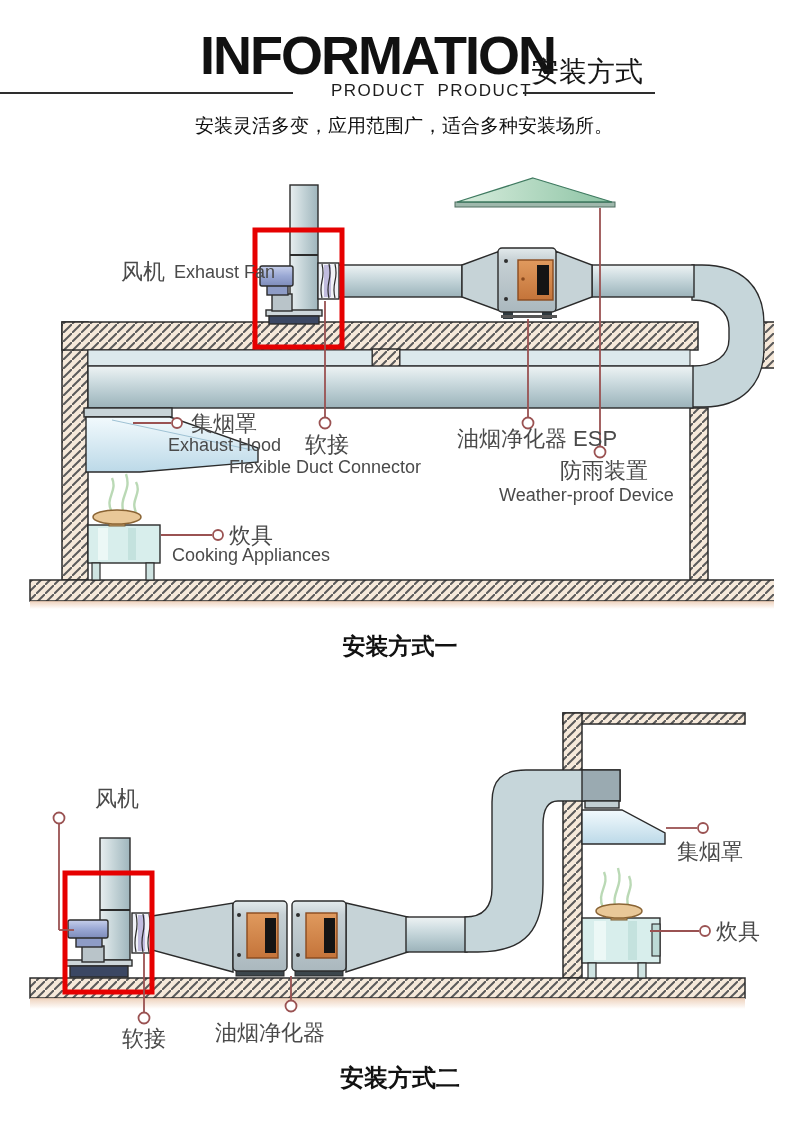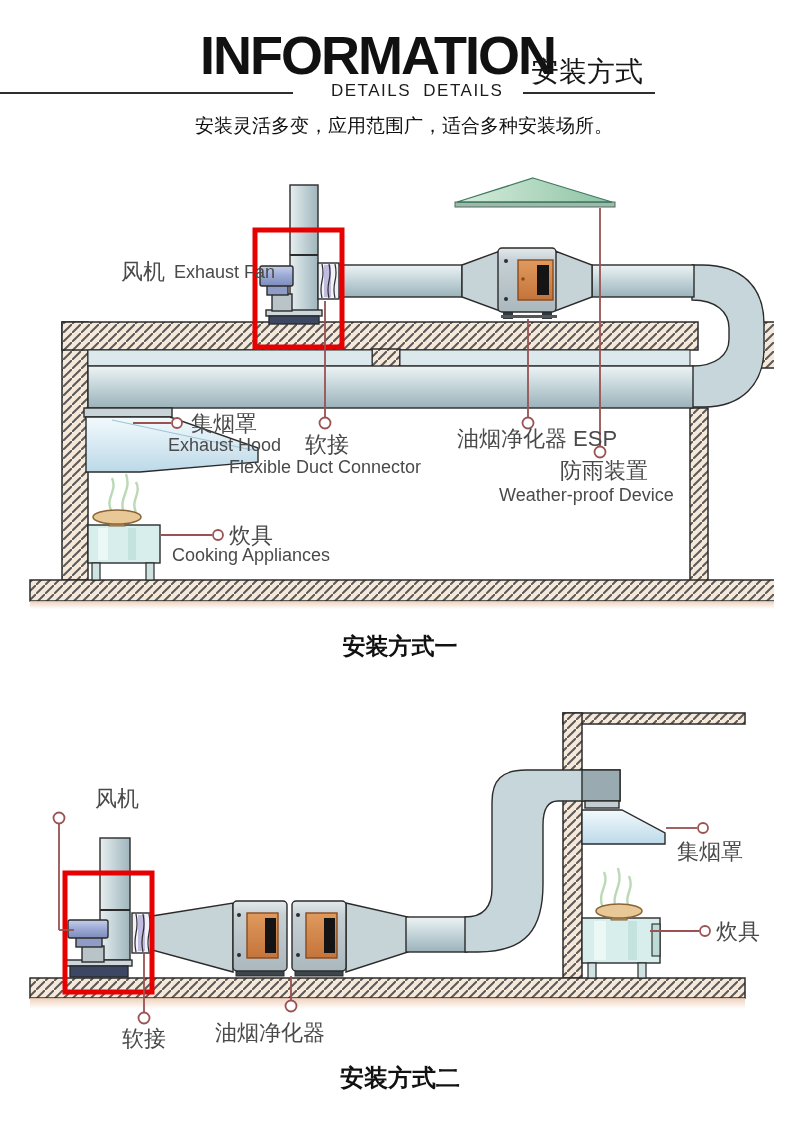--- a/index.html
+++ b/index.html
@@ -26,21 +26,21 @@
   text.en{font-size:18px;}
 </style>
 </head>
 <body>
 
 <div id="page">
 
   <div class="abs" id="info-title">INFORMATION</div>
   <div class="abs" id="info-title-cn">安装方式</div>
   <div class="abs hr-seg" id="hr-left"></div>
-  <div class="abs" id="product-details">DETAILS DETAILS</div>
+  <div class="abs" id="product-details">PRODUCT PRODUCT</div>
   <div class="abs hr-seg" id="hr-right"></div>
   <div class="abs" id="tagline">安装灵活多变，应用范围广，适合多种安装场所。</div>
 
   <svg style="top:160px;" width="790" height="470" viewBox="0 160 790 470">
     <defs>
       <pattern id="hatch" width="9" height="9" patternUnits="userSpaceOnUse">
         <rect width="9" height="9" fill="#f6e9da"></rect>
         <line x1="0" y1="9" x2="9" y2="0" stroke="#5a5a5a" stroke-width="2"></line>
       </pattern>
       <linearGradient id="pipeV" x1="0" y1="0" x2="0" y2="1">

